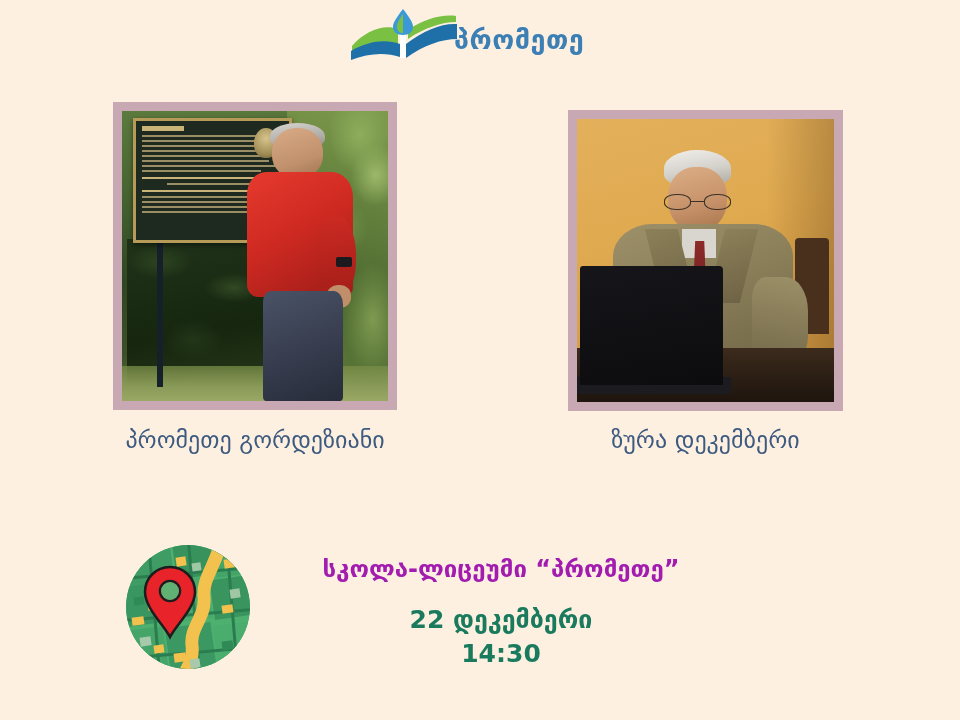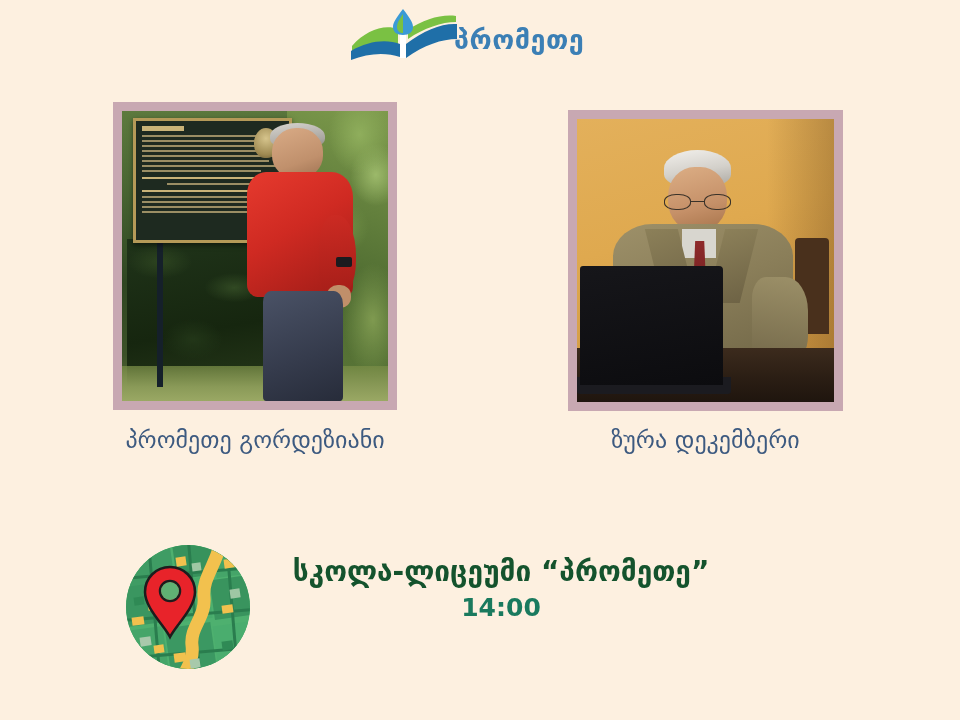--- a/index.html
+++ b/index.html
@@ -343,23 +343,23 @@
 
   
   #event-block {
     position: absolute;
     left: 266px;
     top: 556px;
     width: 470px;
     text-align: center;
   }
   #venue-line {
-    font-size: 28px;
+    font-size: 24px;
     font-weight: bold;
-    color: #14532d;
+    color: #a21caf;
     line-height: 1.15;
     white-space: nowrap;
   }
   #date-line {
     font-size: 25px;
     font-weight: bold;
     color: #1a7a5e;
     line-height: 1.15;
     margin-top: 22px;
     white-space: nowrap;
@@ -511,14 +511,15 @@
 
       <path d="M44 22 C30 22 19 33 19 47 C19 63 38 80 44 92 C50 80 69 63 69 47 C69 33 58 22 44 22 Z" fill="#e8232a" stroke="#1d1d1d" stroke-width="2.5"></path>
       <circle cx="44" cy="46" r="10" fill="none" stroke="#1d1d1d" stroke-width="2.5"></circle>
       <circle cx="44" cy="46" r="9" fill="#59b977" opacity="0.95"></circle>
     </g>
   </svg>
 </div>
 
 <div id="event-block">
   <div id="venue-line">სკოლა-ლიცეუმი “პრომეთე”</div>
-  <div id="time-line">14:00</div>
+  <div id="date-line">22 დეკემბერი</div>
+  <div id="time-line">14:30</div>
 </div>
 
 </body></html>

